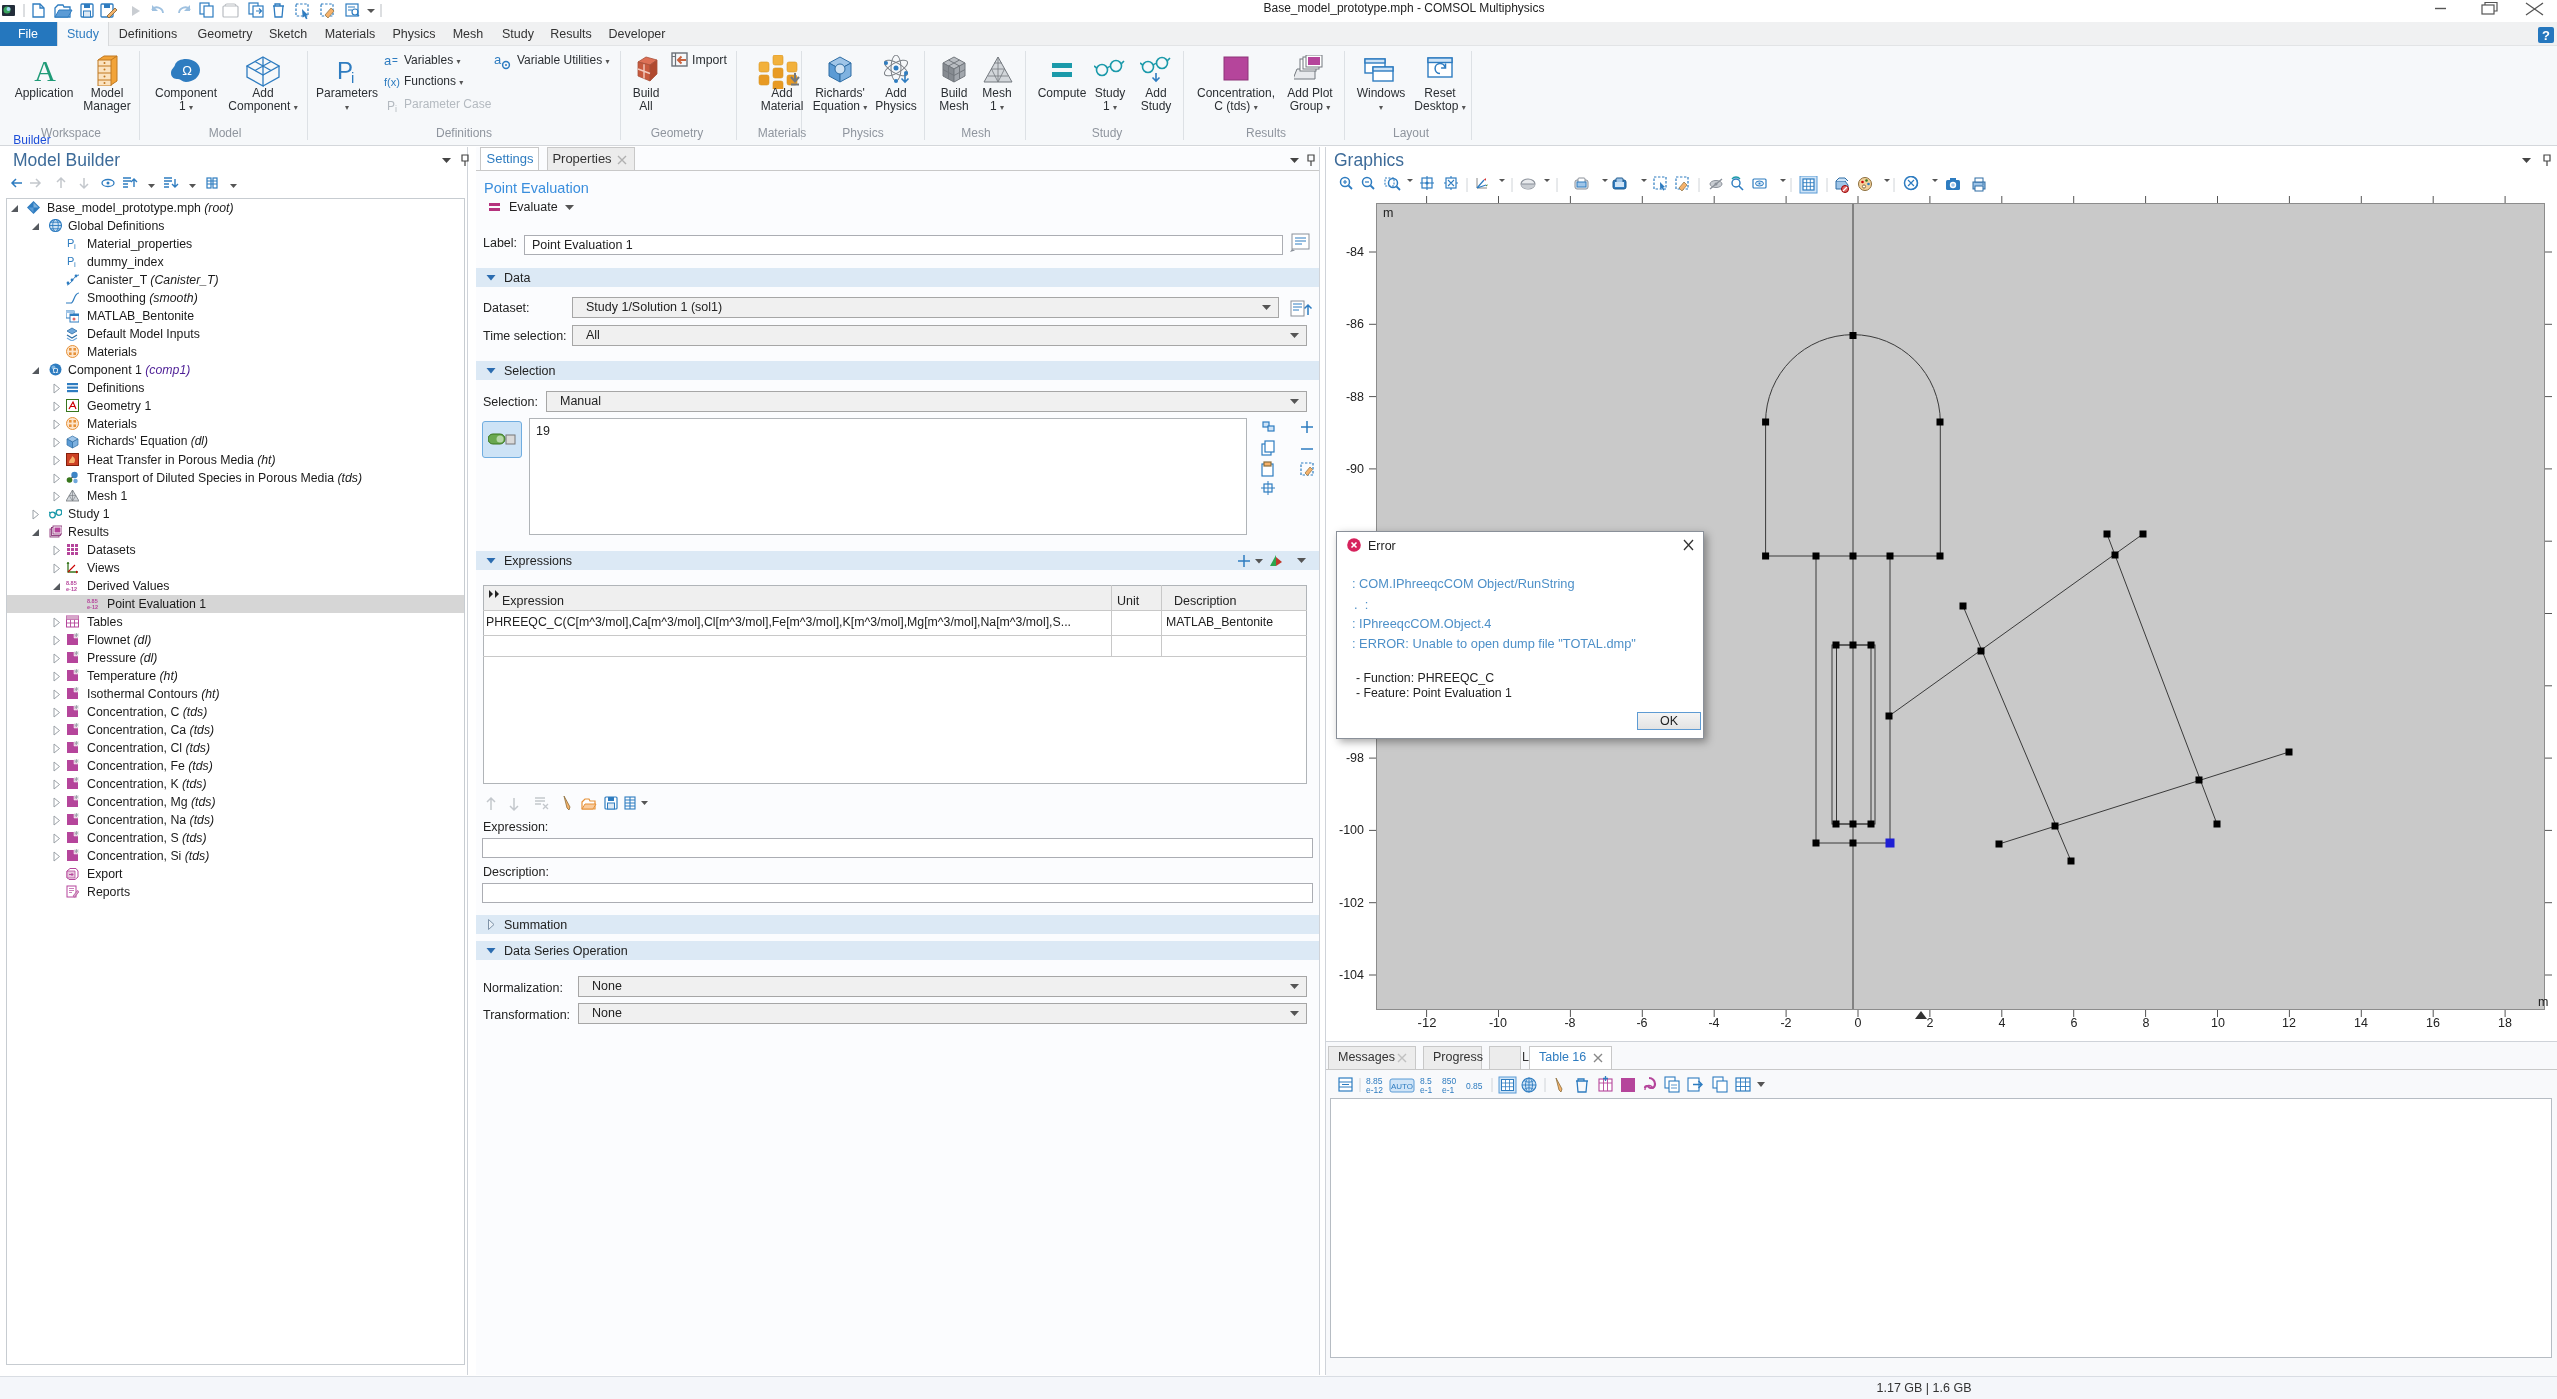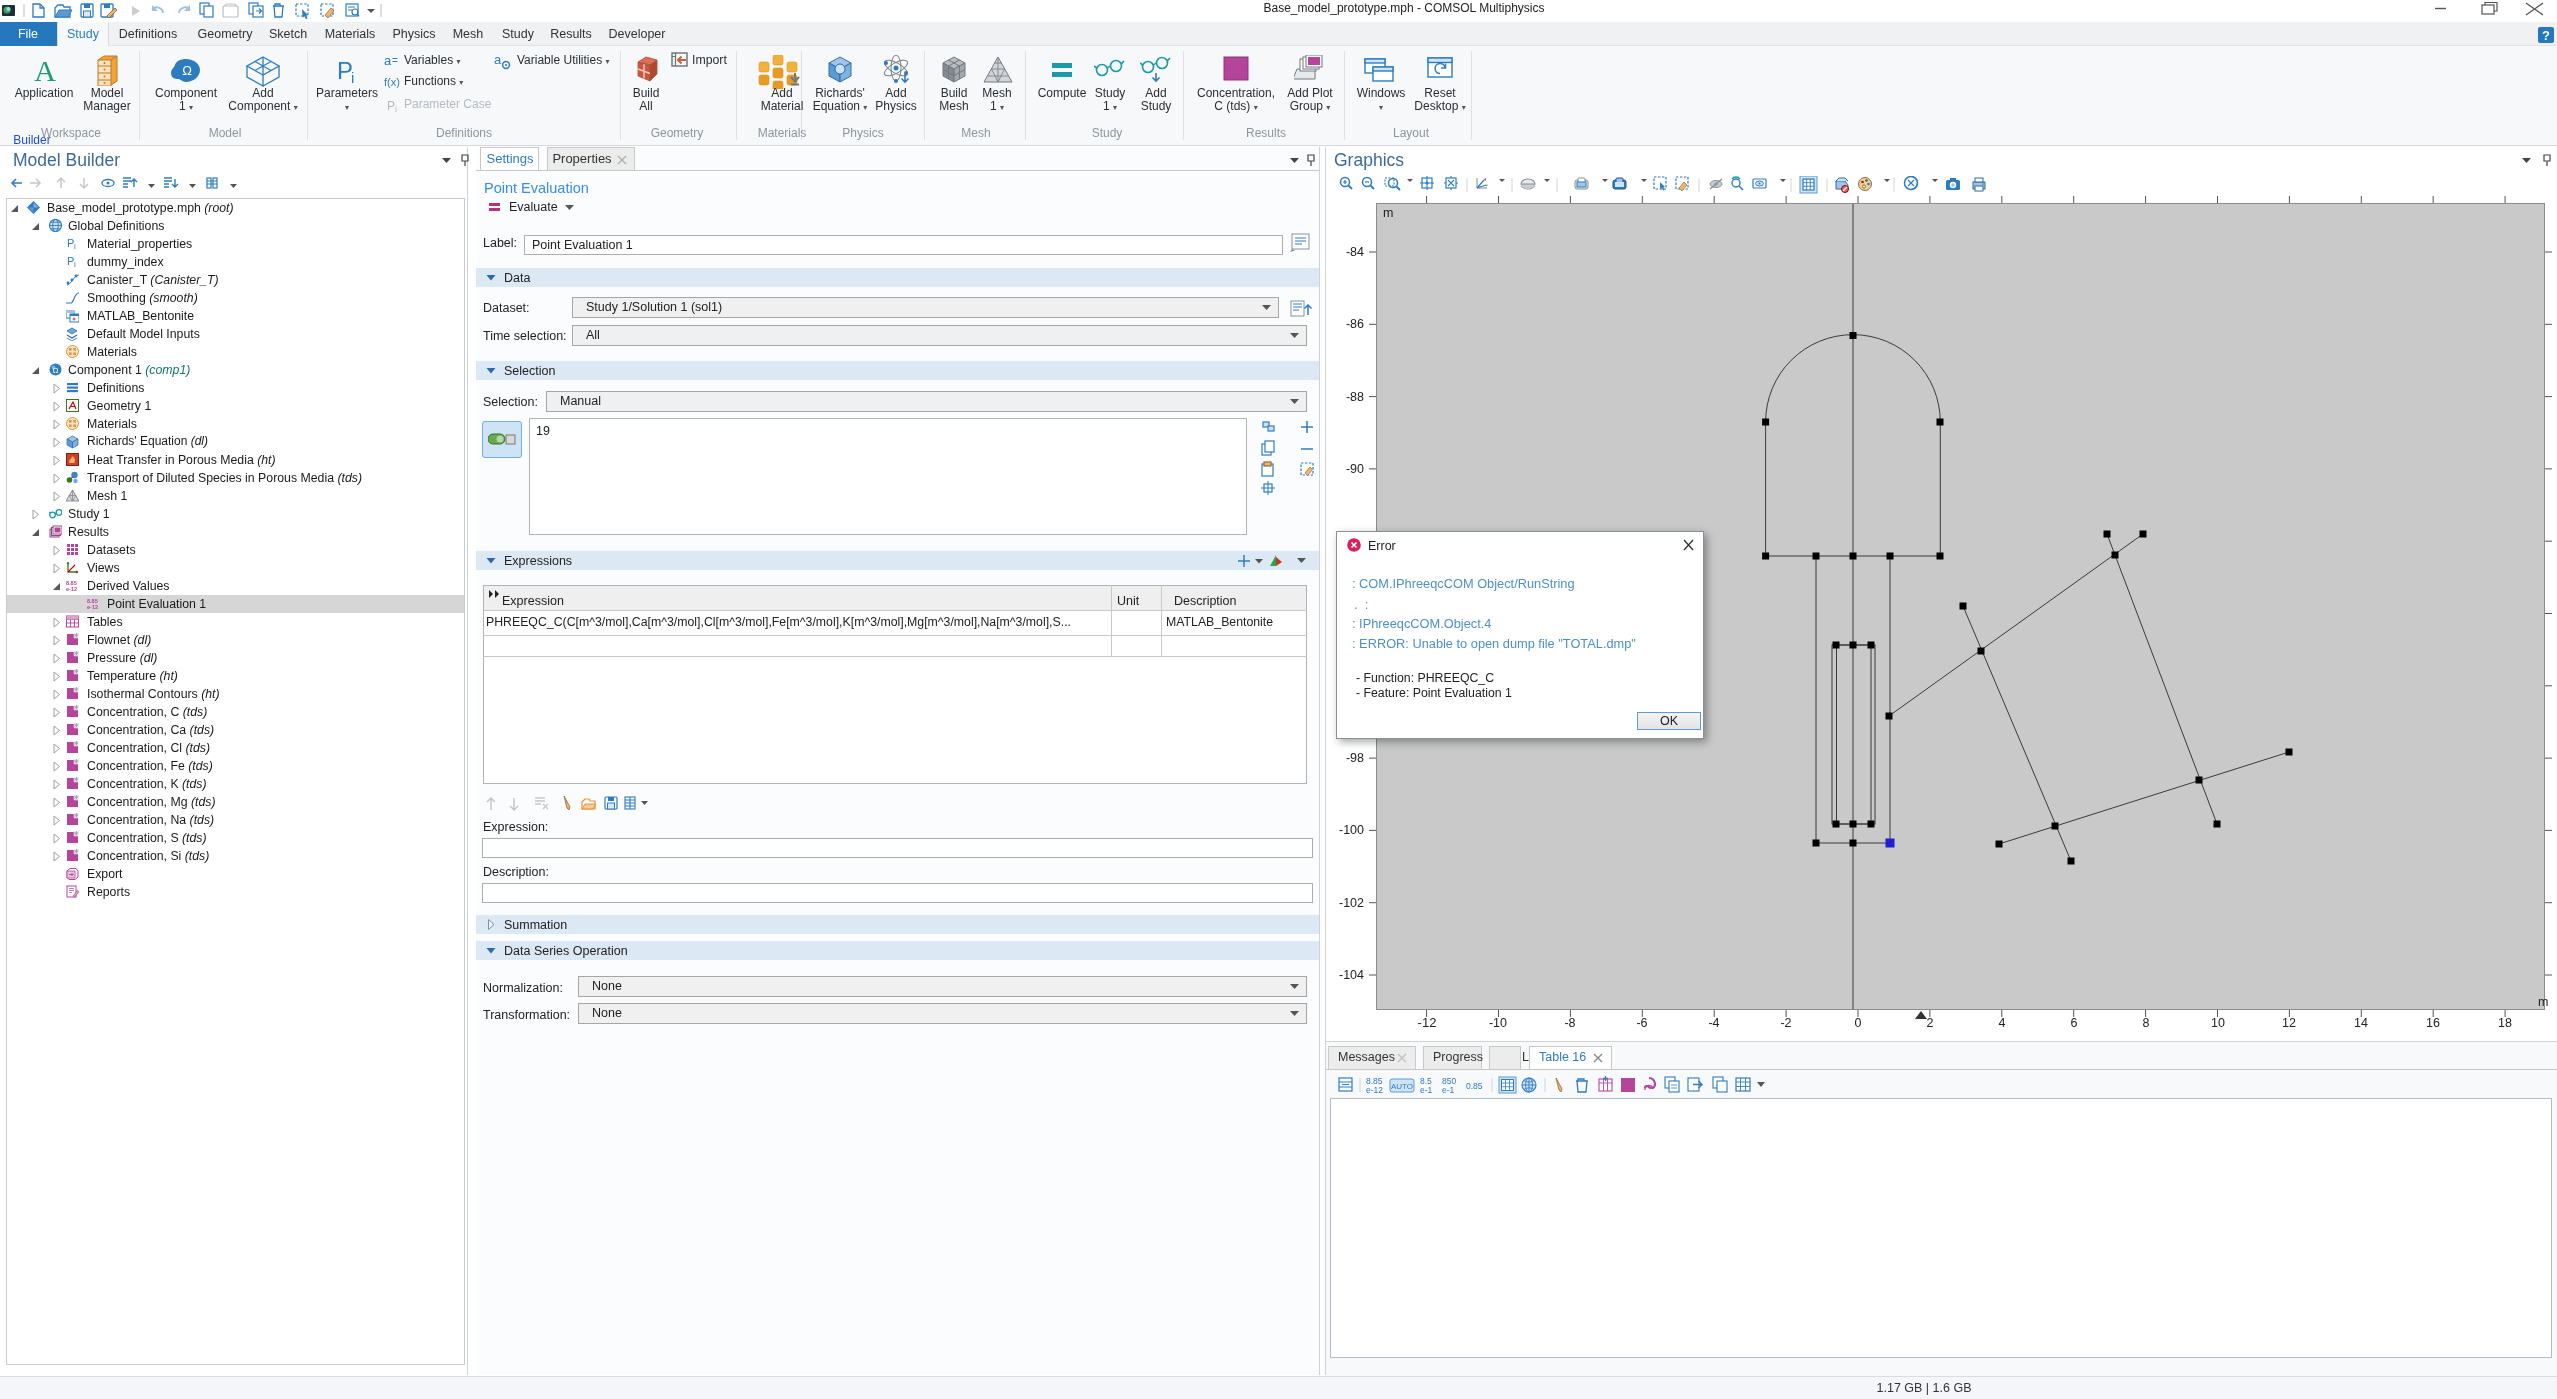--- a/index.html
+++ b/index.html
@@ -380,21 +380,21 @@
   </svg>
 <div class="t " style="left:87px;top:345px;font-size:12.3px;color:#1a1a1a;">Materials</div>
 <svg style="position:absolute;left:31px;top:366px;" width="10" height="10" viewBox="0 0 10 10">
     <path d="M8 1 V8 H1 Z" fill="#55595e"></path>
   </svg>
 <svg style="position:absolute;left:49px;top:363px;" width="13" height="14" viewBox="0 0 13 14">
     <circle cx="6.5" cy="6.5" r="6" fill="#2e7cc0"></circle>
     <circle cx="4.5" cy="4.5" r="2" fill="#7ab3e0"></circle>
     <text x="6.5" y="10" font-size="8" fill="#fff" text-anchor="middle" font-family="Liberation Sans">Ω</text>
   </svg>
-<div class="t " style="left:68px;top:363px;font-size:12.3px;color:#1a1a1a;">Component 1 <i style="color:#0f766e">(comp1)</i></div>
+<div class="t " style="left:68px;top:363px;font-size:12.3px;color:#1a1a1a;">Component 1 <i style="color:#4c1d95">(comp1)</i></div>
 <svg style="position:absolute;left:52px;top:383px;" width="10" height="11" viewBox="0 0 10 11">
     <path d="M2 1 L7.5 5.5 L2 10 Z" fill="#fff" stroke="#9aa0a6" stroke-width="1"></path>
   </svg>
 <svg style="position:absolute;left:66px;top:381px;" width="13" height="14" viewBox="0 0 13 14">
     <g fill="#2e7cc0">
       <rect x="1" y="2" width="11" height="2.2"></rect>
       <rect x="1" y="5.5" width="11" height="2.2"></rect>
       <rect x="1" y="9" width="11" height="2.2"></rect>
     </g>
   </svg>

